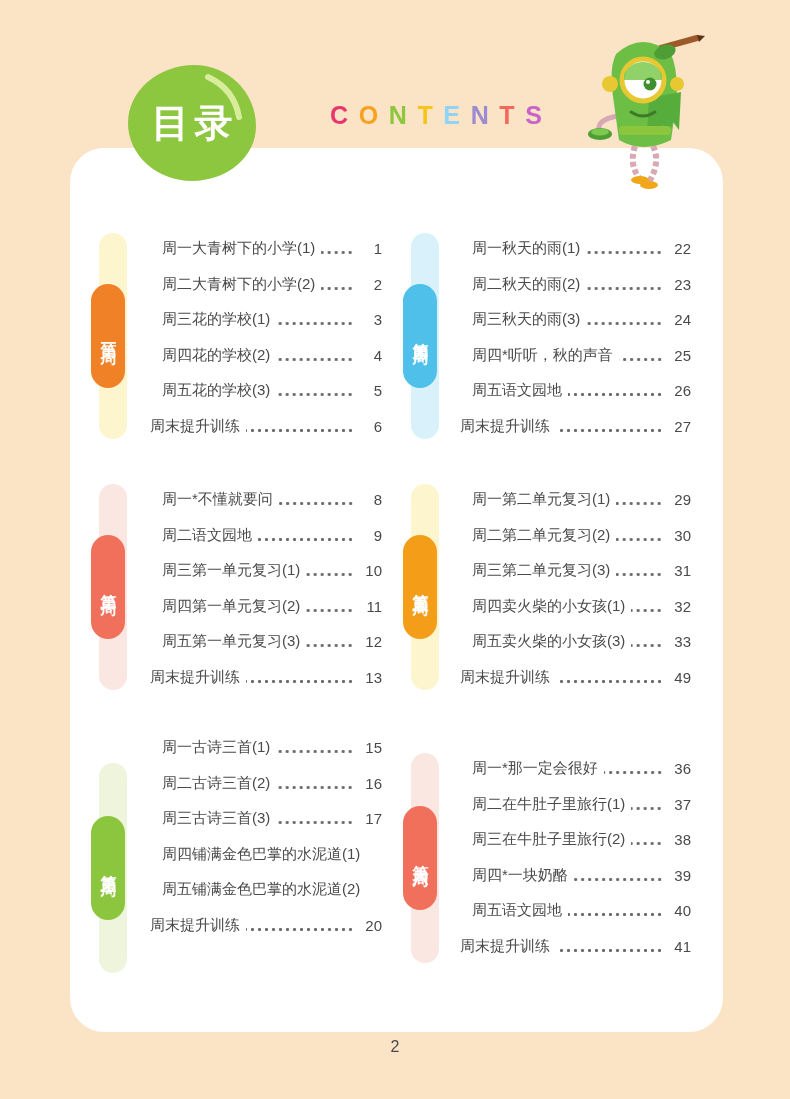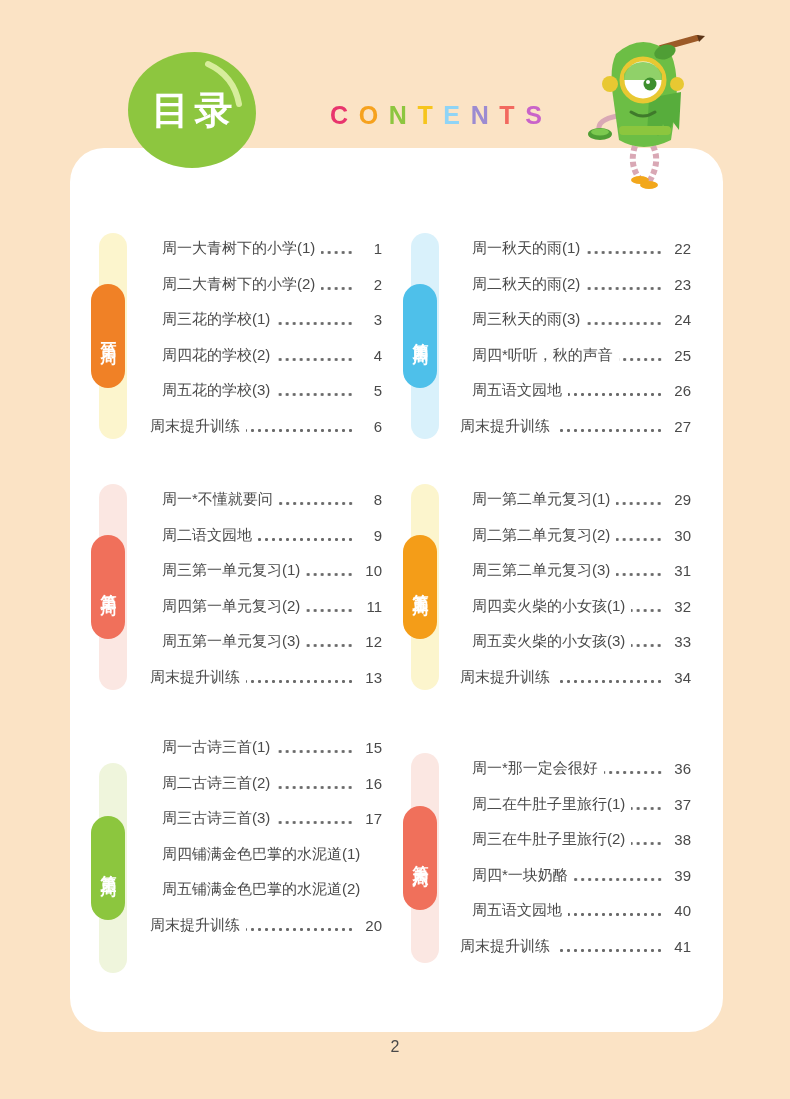--- a/index.html
+++ b/index.html
@@ -7,21 +7,21 @@
     width:790px;height:1099px;position:relative;overflow:hidden;
     background:#FBE3C5;
     font-family:"Liberation Sans","DejaVu Sans",sans-serif;
   }
   .card{
     position:absolute;left:70px;top:148px;width:653px;height:884px;
     background:#FFFFFF;border-radius:34px;
   }
   
   .badge{
-    position:absolute;left:128px;top:52px;width:128px;height:116px;
+    position:absolute;left:128px;top:65px;width:128px;height:116px;
     background:#8DC63F;border-radius:52% 48% 50% 50% / 50% 53% 47% 50%;
     display:flex;align-items:center;justify-content:center;z-index:3;
   }
   .badge-text{
     color:#FFFFFF;font-size:38px;font-weight:bold;letter-spacing:5px;
     text-indent:5px;
   }
   .badge-shine{position:absolute;left:0;top:0;}
   .contents-word{
     position:absolute;left:330px;top:98px;width:212px;height:34px;
@@ -313,21 +313,21 @@
       </div>
       <div class="row">
         <span class="day">周五</span>
         <span class="title">卖火柴的小女孩(3)</span>
         <span class="leader"></span>
         <span class="pg">33</span>
       </div>
       <div class="row">
         <span class="day">周末提升训练</span>
         <span class="leader"></span>
-        <span class="pg">34</span>
+        <span class="pg">49</span>
       </div>
     </div>
 </div>
 <div class="section s6">
   <div class="band" style="background: rgb(251, 231, 226);"></div>
   <div class="pill" style="background: rgb(240, 112, 91);">第六周</div>
   <div class="entries">
       <div class="row">
         <span class="day">周一</span>
         <span class="title">*那一定会很好</span>

